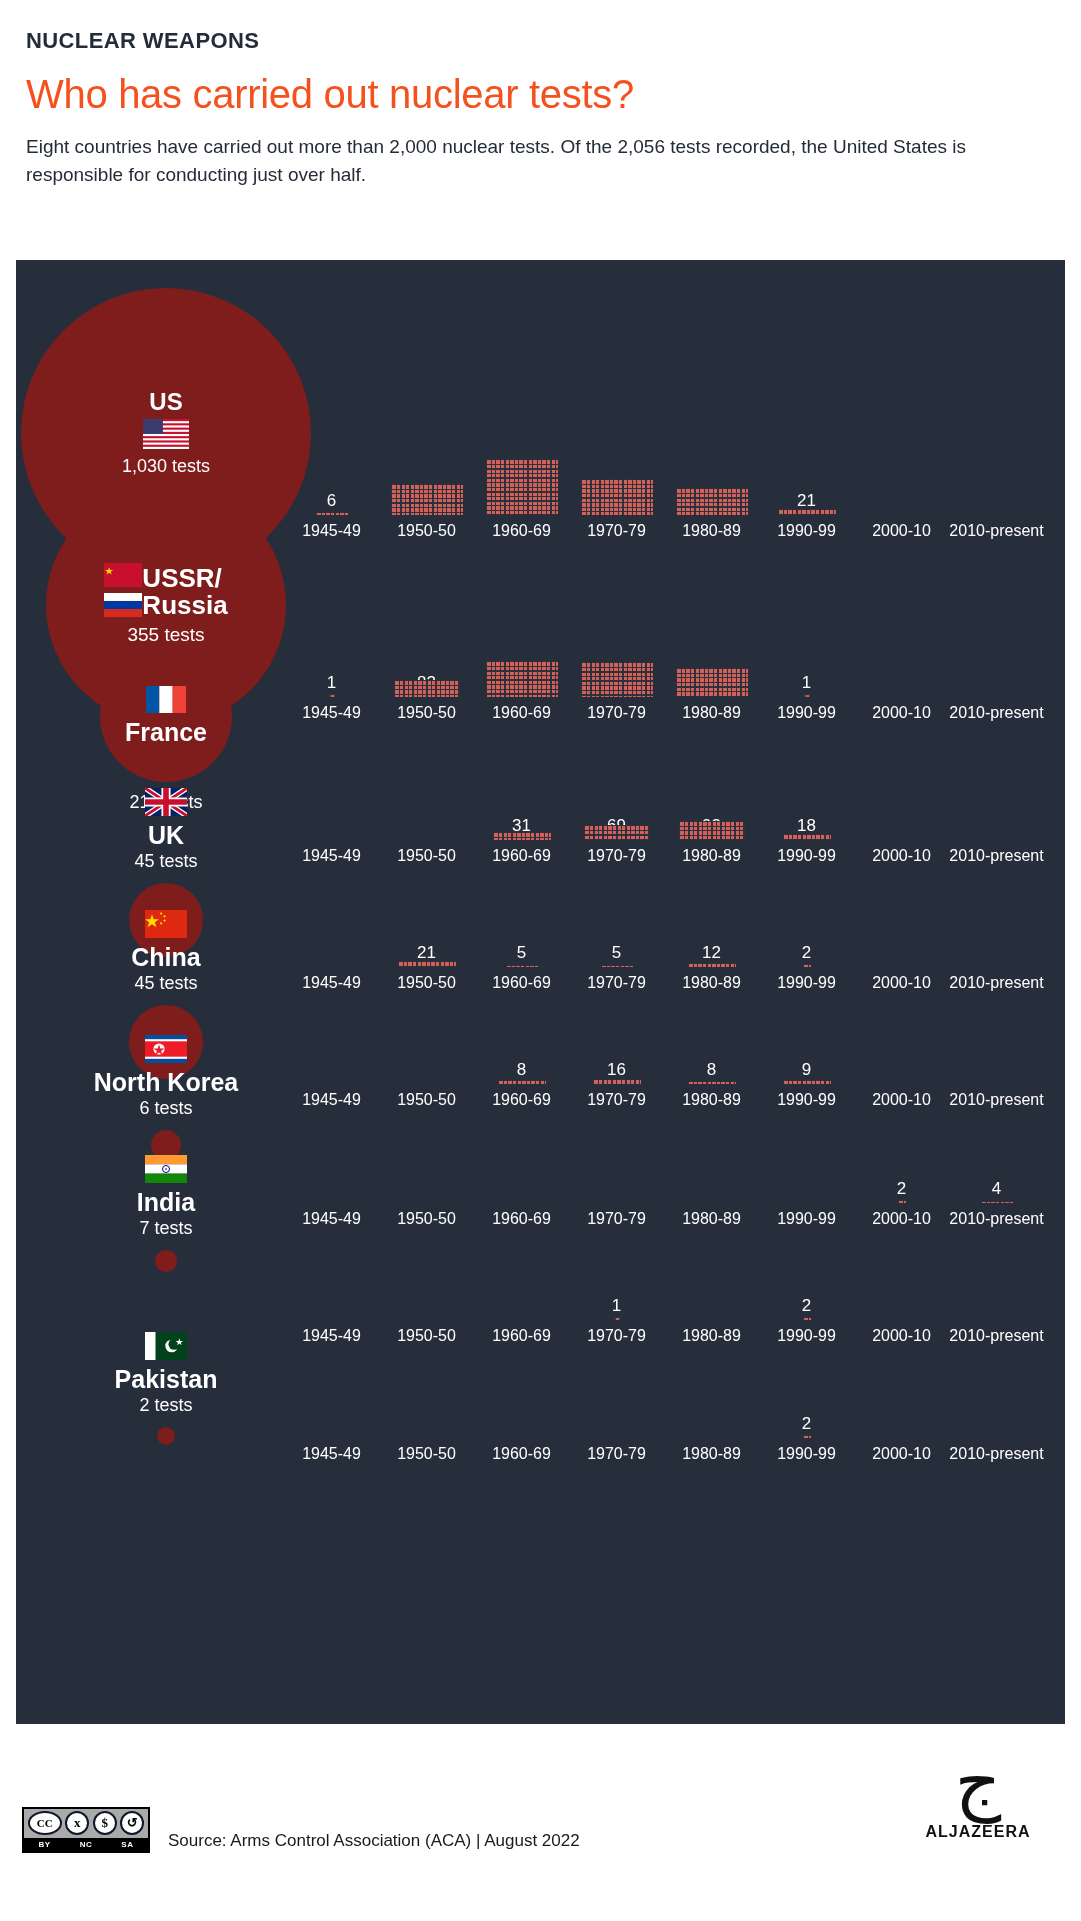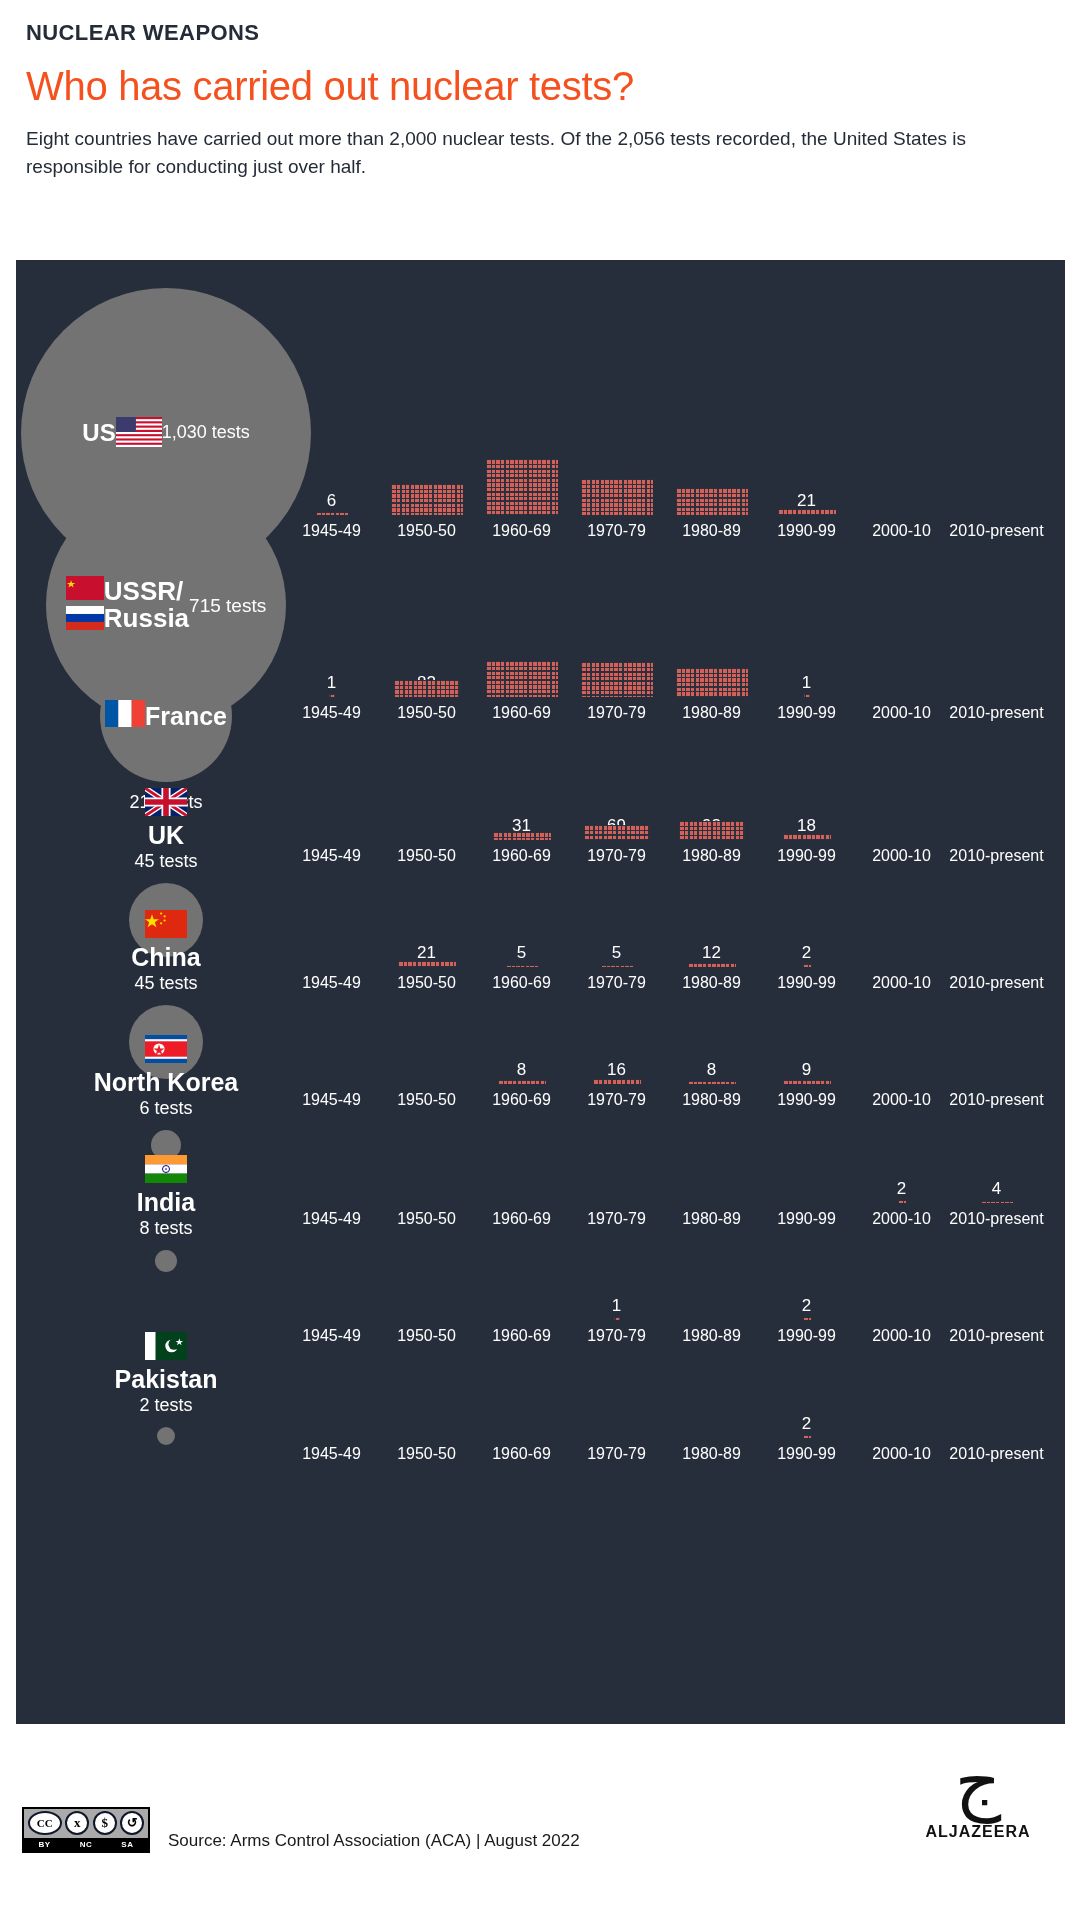--- a/index.html
+++ b/index.html
@@ -14,21 +14,21 @@
 
   .page {
     position: relative;
     width: 1081px;
     height: 1921px;
     background: #ffffff;
   }
 
   
   .header {
-    padding: 20px 26px 0 26px;
+    padding: 28px 26px 0 26px;
   }
   .kicker {
     font-size: 22px;
     font-weight: bold;
     letter-spacing: 0.4px;
     color: #242c38;
     text-transform: uppercase;
   }
   .headline {
     font-size: 40px;
@@ -70,25 +70,25 @@
   
   .label-block {
     position: absolute;
     width: 300px;
     left: 0;
     text-align: center;
     color: #ffffff;
   }
   .bubble {
     border-radius: 50%;
-    background: #737373;
+    background: #7f1d1d;
     margin: 0 auto;
     position: relative;
     display: flex;
-    flex-direction: row;
+    flex-direction: column;
     align-items: center;
     justify-content: center;
   }
   .bubble.plain { display: block; }
 
   .cname {
     font-weight: bold;
     color: #ffffff;
     line-height: 1.05;
   }
@@ -310,21 +310,21 @@
                       <path d="M8 7 l1.6 4.6 H14.5 l-3.9 2.9 1.5 4.6 -4.1-2.9 -4.1 2.9 1.5-4.6 -3.9-2.9 H6.4 Z" fill="#ffd700"></path>
                     </svg></span>
              <span class="flag"><svg width="38" height="24" viewBox="0 0 60 40" preserveAspectRatio="none">
                       <rect width="60" height="13.3" fill="#fff"></rect>
                       <rect y="13.3" width="60" height="13.3" fill="#0039a6"></rect>
                       <rect y="26.6" width="60" height="13.4" fill="#d52b1e"></rect>
                     </svg></span>
            </div>
            <div class="cname" style="font-size:26px;text-align:left;">USSR/<br>Russia</div>
          </div>
-         <div class="ctests" style="font-size:19px;margin-top:3px;">715 tests</div>
+         <div class="ctests" style="font-size:19px;margin-top:3px;">355 tests</div>
             </div>
           </div>
           <div class="bars" style="top: 0px; height: 0px;">
             <div class="col" style="left: 0px; top: 437px; height: 0px;">
               <span class="bar-value">1</span>
               <span class="bar" style="width:5px;height:3px;"></span>
               <span class="axis-label">1945-49</span>
             </div>
             <div class="col" style="left: 95px; top: 437px; height: 0px;">
               <span class="bar-value">82</span>
@@ -564,21 +564,21 @@
         </div>
         <div class="country-row" style="top: 0px; height: 0px;">
           <div class="label-block" style="top: 895px;"><span class="flag"><svg width="42" height="28" viewBox="0 0 60 40" preserveAspectRatio="none">
                 <rect width="60" height="13.3" fill="#ff9933"></rect>
                 <rect y="13.3" width="60" height="13.3" fill="#fff"></rect>
                 <rect y="26.6" width="60" height="13.4" fill="#138808"></rect>
                 <circle cx="30" cy="20" r="5" fill="none" stroke="#000080" stroke-width="1.4"></circle>
                 <circle cx="30" cy="20" r="1.2" fill="#000080"></circle>
               </svg></span>
        <div class="cname" style="font-size:25px;margin-top:2px;">India</div>
-       <div class="ctests" style="font-size:18px;margin-top:3px;">8 tests</div>
+       <div class="ctests" style="font-size:18px;margin-top:3px;">7 tests</div>
        <div class="bubble plain" style="width:22px;height:22px;margin-top:10px;"></div></div>
           <div class="bars" style="top: 0px; height: 0px;">
             <div class="col" style="left: 0px; top: 1060px; height: 0px;">
               <span class="bar-value"></span>
               <span class="axis-label">1945-49</span>
             </div>
             <div class="col" style="left: 95px; top: 1060px; height: 0px;">
               <span class="bar-value"></span>
               <span class="axis-label">1950-50</span>
             </div>

